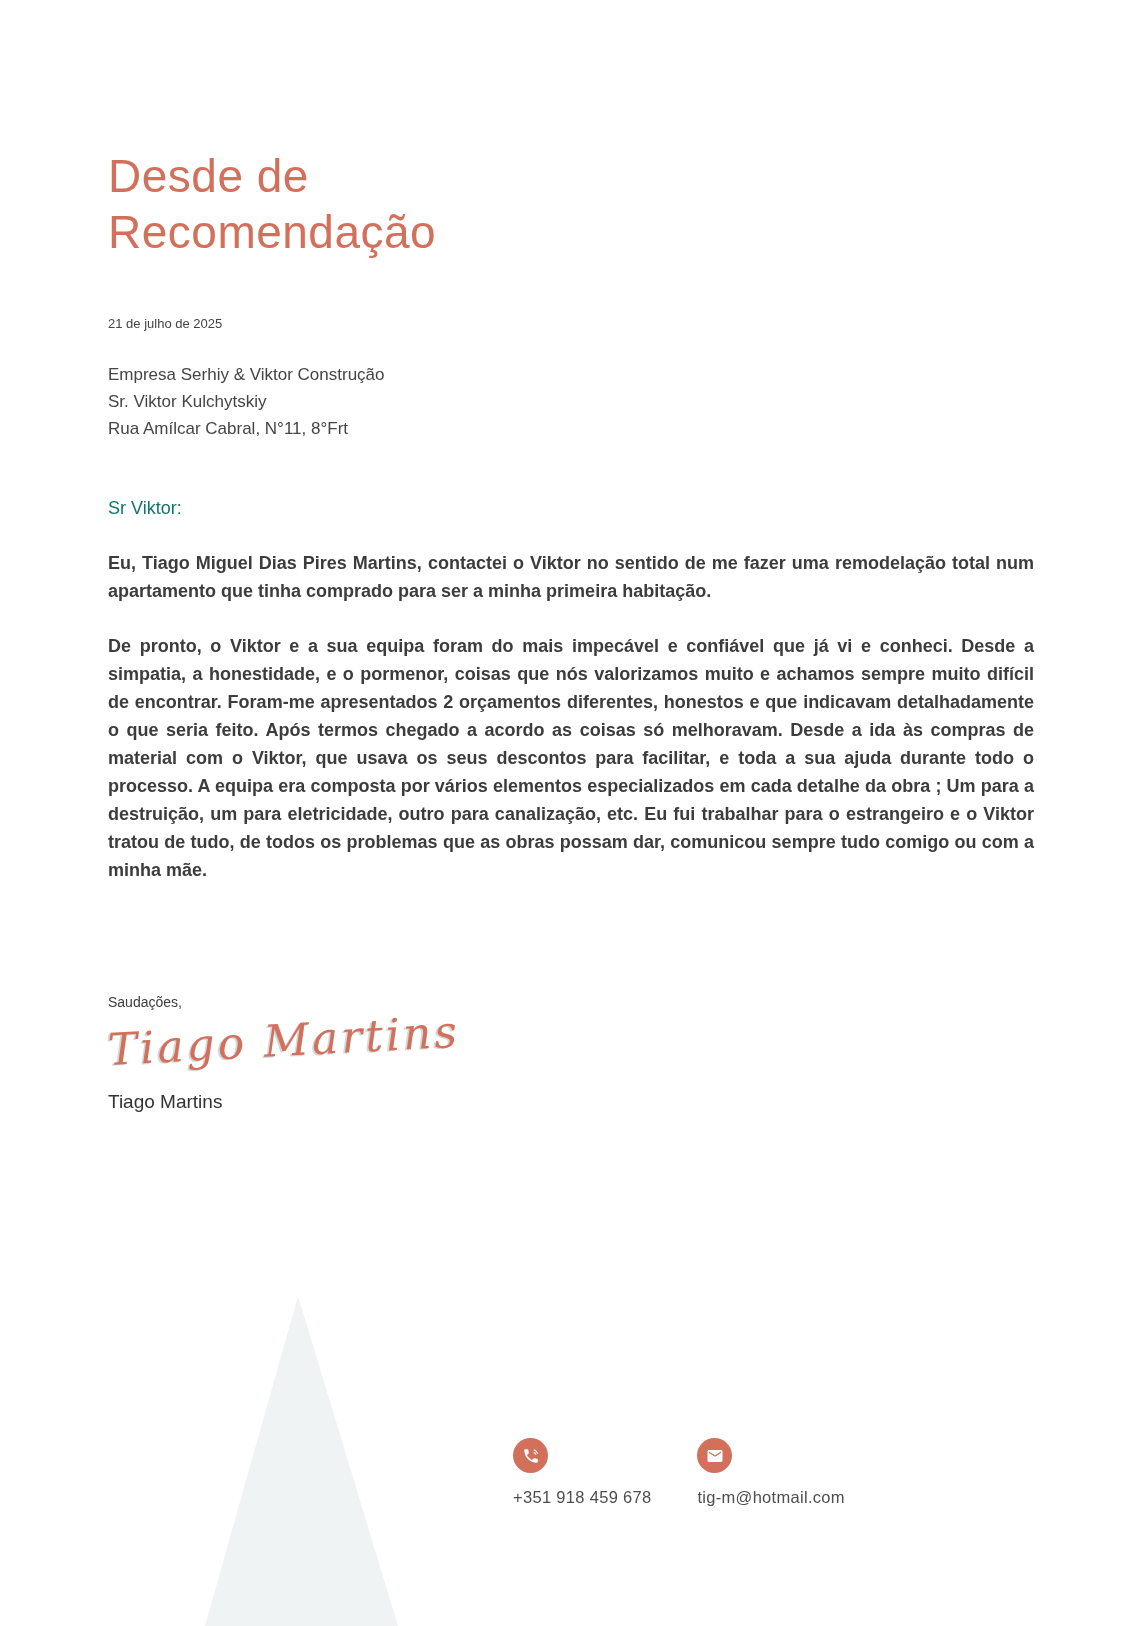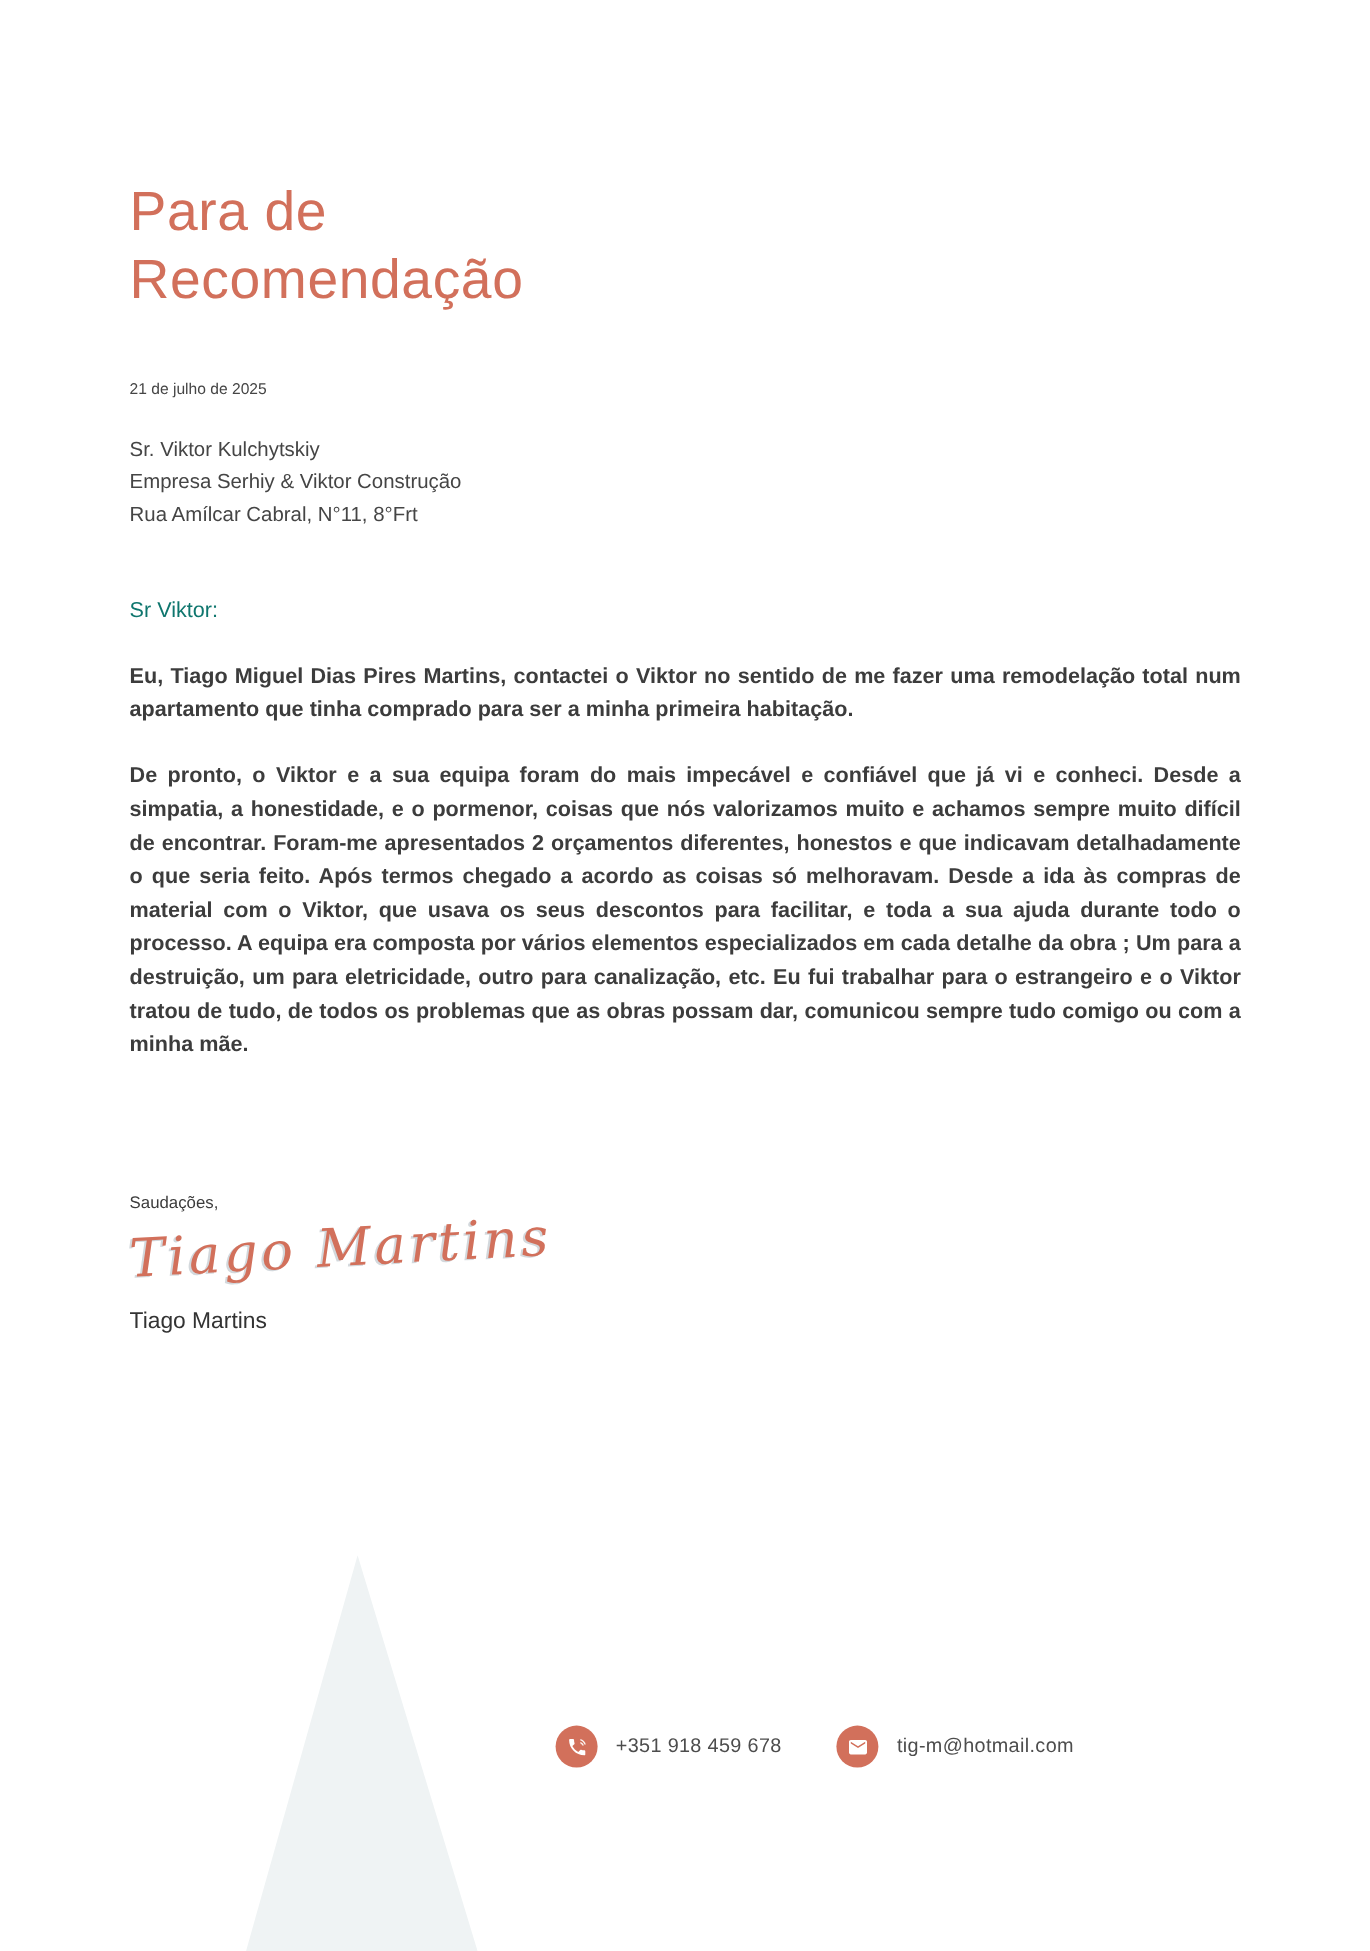--- a/index.html
+++ b/index.html
@@ -93,22 +93,22 @@
     top: 1438px;
     left: 0;
     width: 100%;
     display: flex;
     justify-content: center;
     gap: 46px;
     transform: translateX(108px);
   }
   .contact-item {
     display: flex;
-    align-items: center;
     gap: 15px;
+    flex-direction: column;
   }
   .contact-icon-circle {
     width: 35px;
     height: 35px;
     border-radius: 50%;
     background: #d2705b;
     display: flex;
     align-items: center;
     justify-content: center;
     flex: 0 0 auto;
@@ -128,27 +128,27 @@
 <body>
 
 <div class="page">
 
   <svg class="watermark-triangle" width="500" height="330" viewBox="0 0 500 330" xmlns="http://www.w3.org/2000/svg">
     <polygon points="298,0 205,330 398,330" fill="#eff3f4"></polygon>
   </svg>
 
   <div class="content">
 
-    <h1 class="doc-title">Para de Recomendação</h1>
+    <h1 class="doc-title">Desde de Recomendação</h1>
 
     <div class="date-line">21 de julho de 2025</div>
 
     <div class="recipient-block">
+      <div>Empresa Serhiy &amp; Viktor Construção</div>
       <div>Sr. Viktor Kulchytskiy</div>
-      <div>Empresa Serhiy &amp; Viktor Construção</div>
       <div>Rua Amílcar Cabral, N°11, 8°Frt</div>
     </div>
 
     <div class="salutation">Sr Viktor:</div>
 
     <p class="body-paragraph">Eu, Tiago Miguel Dias Pires Martins, contactei o Viktor no sentido de me fazer uma remodelação total num apartamento que tinha comprado para ser a minha primeira habitação.</p>
     <p class="body-paragraph">De pronto, o Viktor e a sua equipa foram do mais impecável e confiável que já vi e conheci. Desde a simpatia, a honestidade, e o pormenor, coisas que nós valorizamos muito e achamos sempre muito difícil de encontrar. Foram-me apresentados 2 orçamentos diferentes, honestos e que indicavam detalhadamente o que seria feito. Após termos chegado a acordo as coisas só melhoravam. Desde a ida às compras de material com o Viktor, que usava os seus descontos para facilitar, e toda a sua ajuda durante todo o processo. A equipa era composta por vários elementos especializados em cada detalhe da obra ; Um para a destruição, um para eletricidade, outro para canalização, etc. Eu fui trabalhar para o estrangeiro e o Viktor tratou de tudo, de todos os problemas que as obras possam dar, comunicou sempre tudo comigo ou com a minha mãe.</p>
 
     <div class="closing">Saudações,</div>
 

